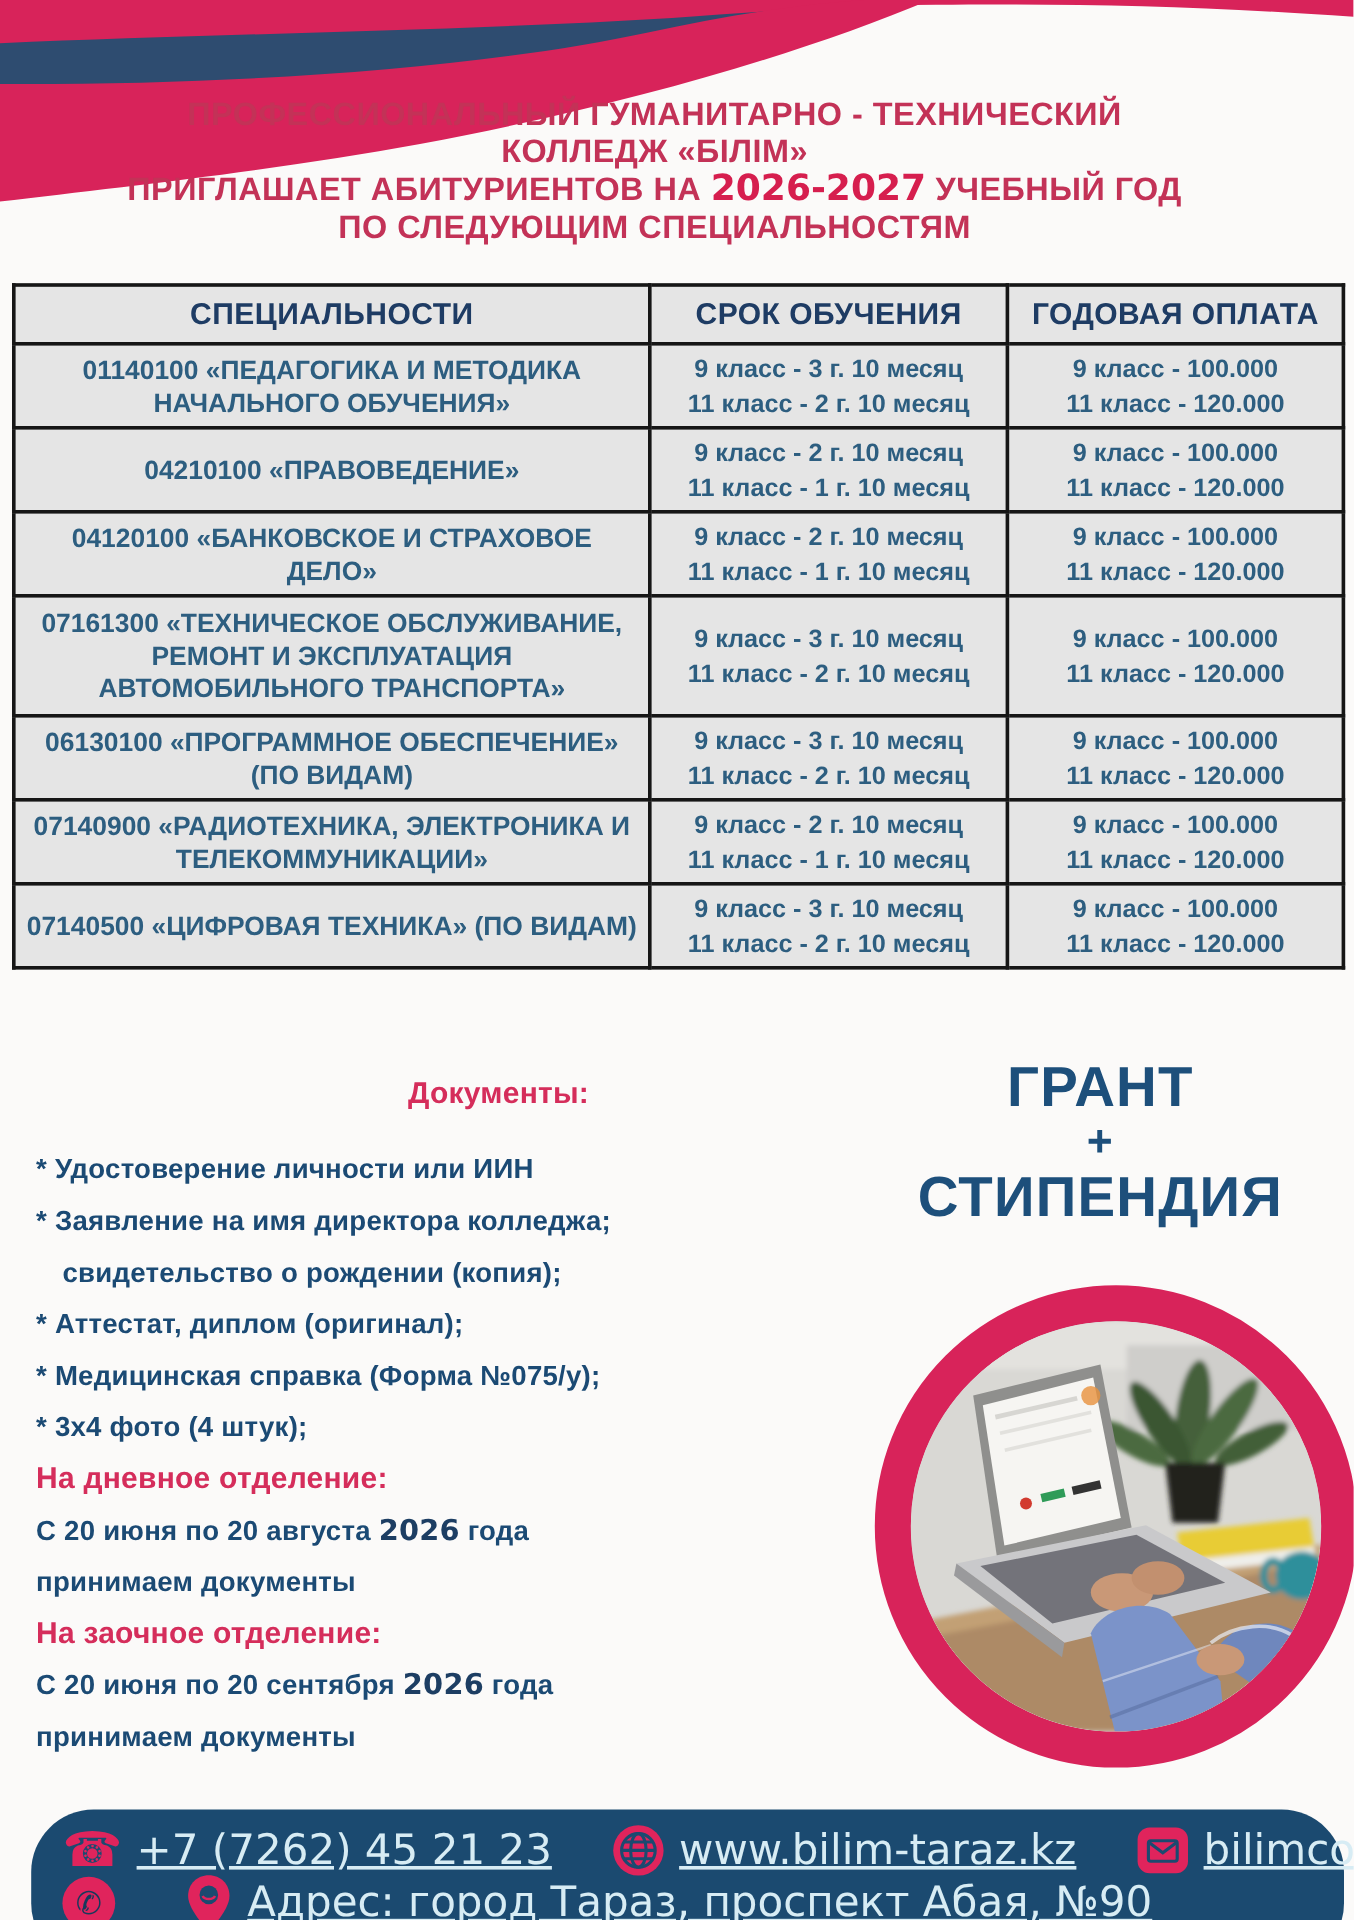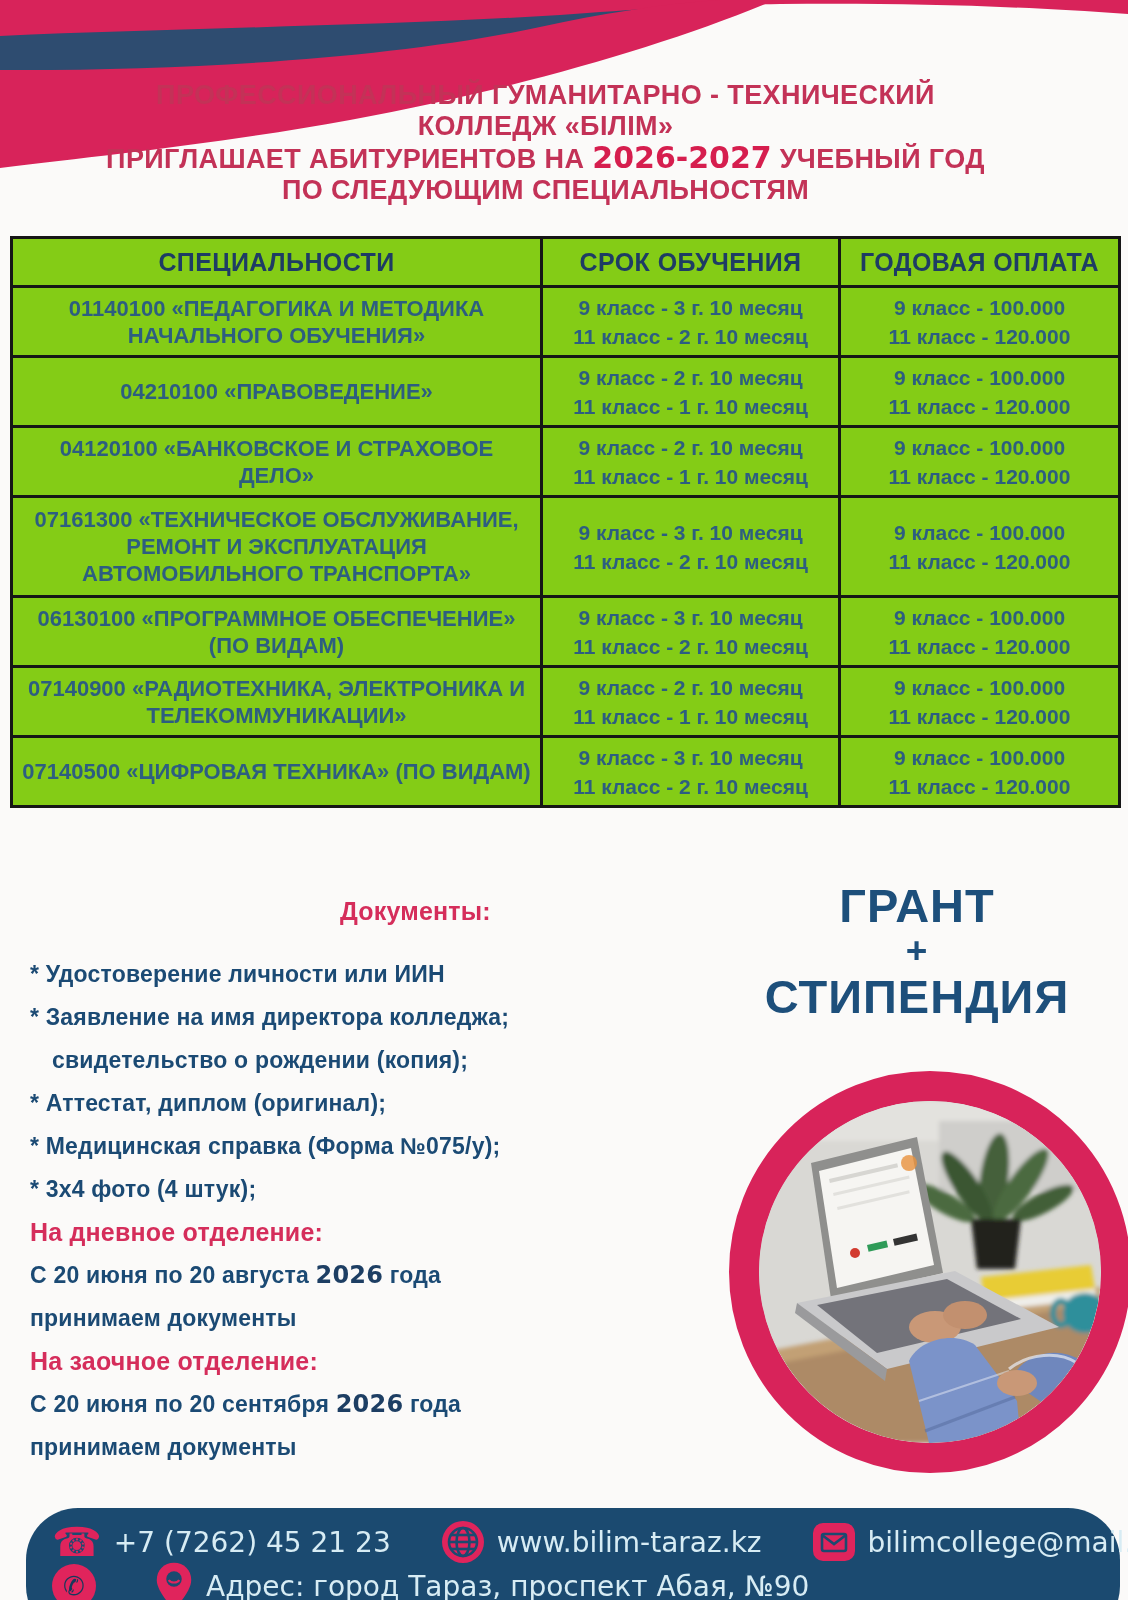--- a/index.html
+++ b/index.html
@@ -15,21 +15,21 @@
   .header{
     position:absolute;left:0;top:80px;width:1091px;text-align:center;
     color:#c33257;font-weight:bold;font-size:27px;line-height:31px;letter-spacing:.4px;
   }
   .header .yr{
     font-family:"DejaVu Sans",sans-serif;color:#d61e4e;font-size:30px;letter-spacing:0;
   }
   
   table.spec{
     position:absolute;left:10px;top:236px;width:1108px;
-    border-collapse:collapse;table-layout:fixed;background:#84cc16;
+    border-collapse:collapse;table-layout:fixed;background:#e5e5e5;
   }
   table.spec col.c1{width:530px;} table.spec col.c2{width:298px;} table.spec col.c3{width:280px;}
   table.spec th,table.spec td{
     border:3px solid #161616;text-align:center;vertical-align:middle;padding:2px 8px;
   }
   table.spec th{
     font-size:25px;font-weight:bold;color:#1e3c64;height:42px;letter-spacing:.4px;
   }
   table.spec td{font-weight:bold;color:#2d5e80;}
   td.spec-name{font-size:22px;line-height:27px;}
@@ -60,21 +60,21 @@
   }
   
   .footer{
     position:absolute;left:26px;top:1508px;width:1094px;height:130px;
     background:#1b4a70;border-radius:52px;box-sizing:border-box;
     padding:12px 30px 0 26px;color:#d7ecf4;
   }
   .f-row{display:flex;align-items:center;height:44px;gap:12px;}
   .f-item{display:flex;align-items:center;gap:12px;}
   .f-text{
-    font-family:"DejaVu Sans",sans-serif;font-size:28px;white-space:nowrap;
+    font-family:"DejaVu Sans",sans-serif;font-size:35px;white-space:nowrap;text-decoration:underline;
   }
   .tel-glyph{font-size:40px;line-height:40px;color:#e0245c;}
   .circ-ic{
     width:44px;height:44px;border-radius:50%;background:#e0245c;color:#16395c;
     display:flex;align-items:center;justify-content:center;font-size:26px;line-height:1;
   }
   .f-row1 .f-item{margin-right:26px;}
   .grow{flex:1;}
 </style>
 </head>

